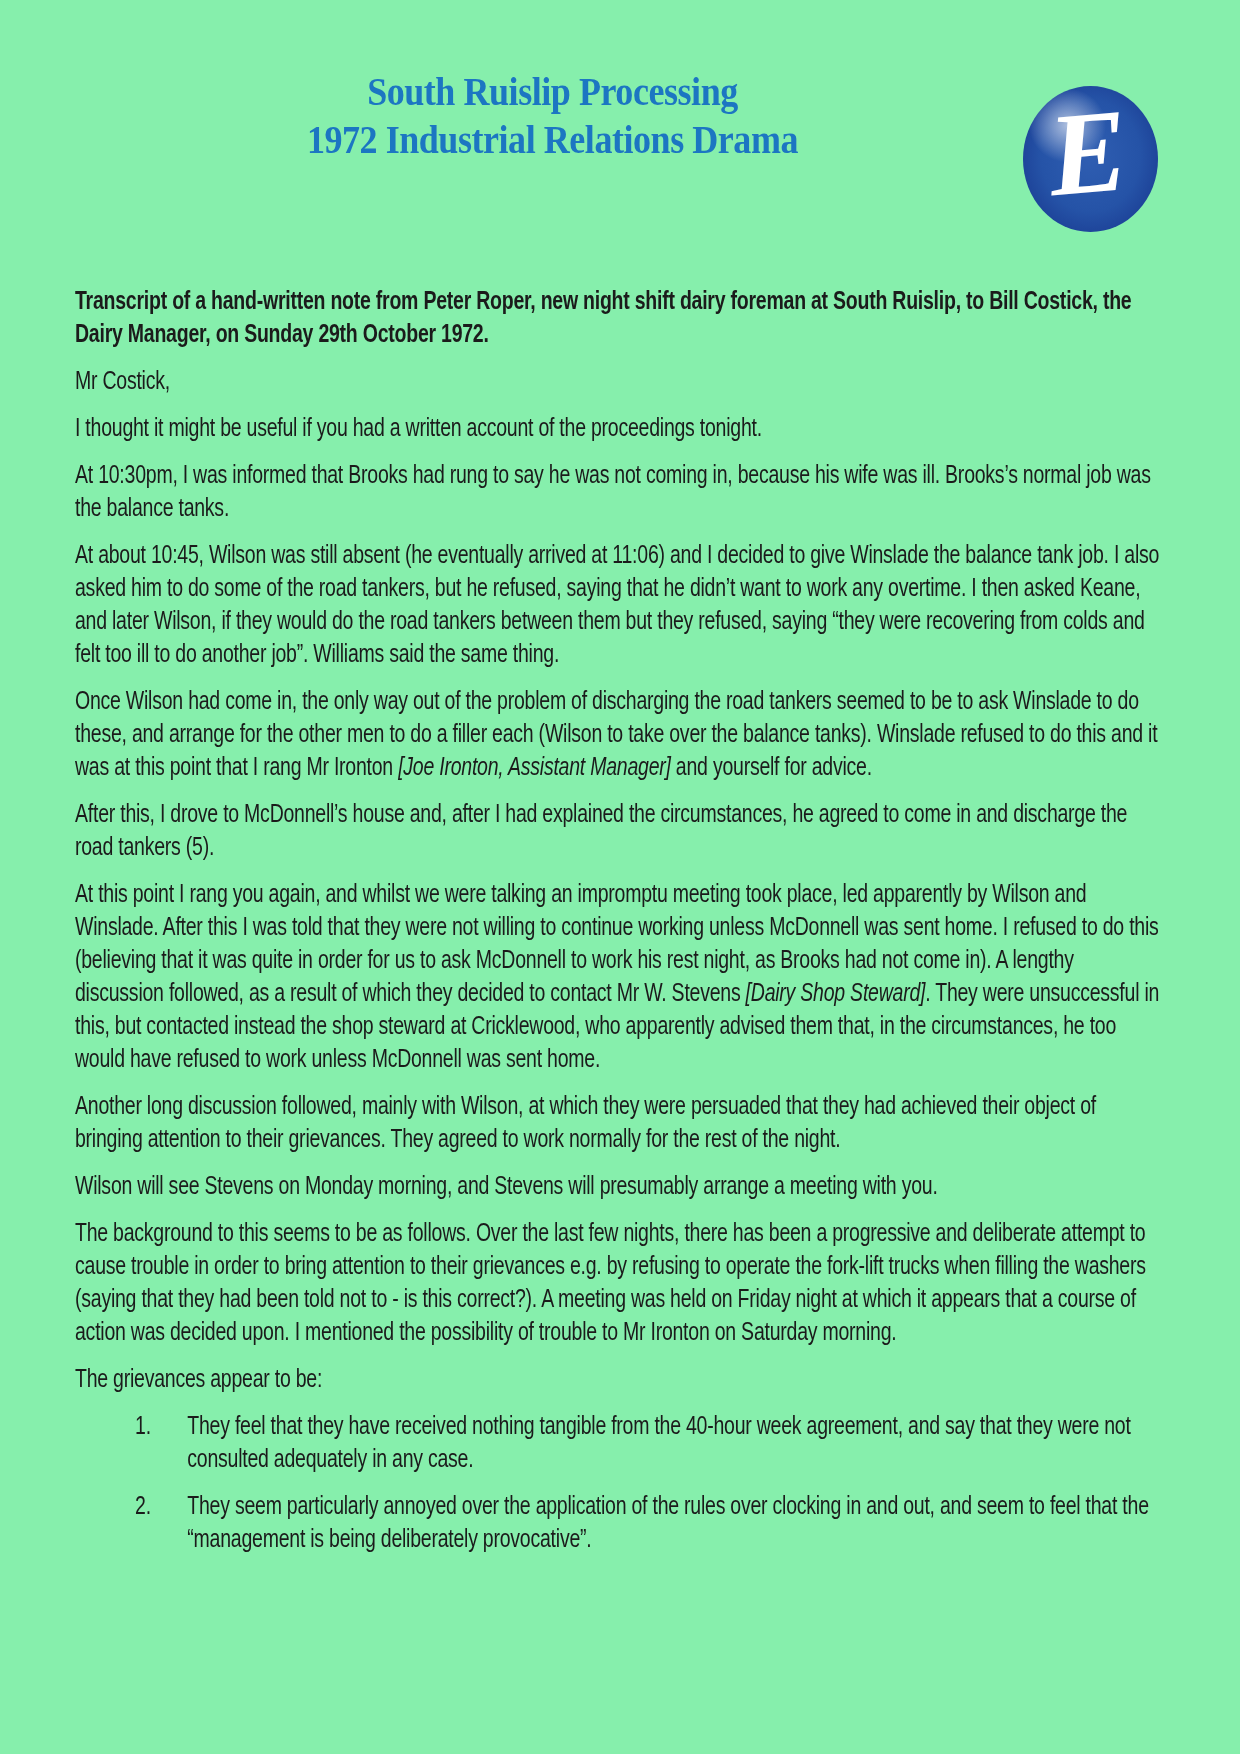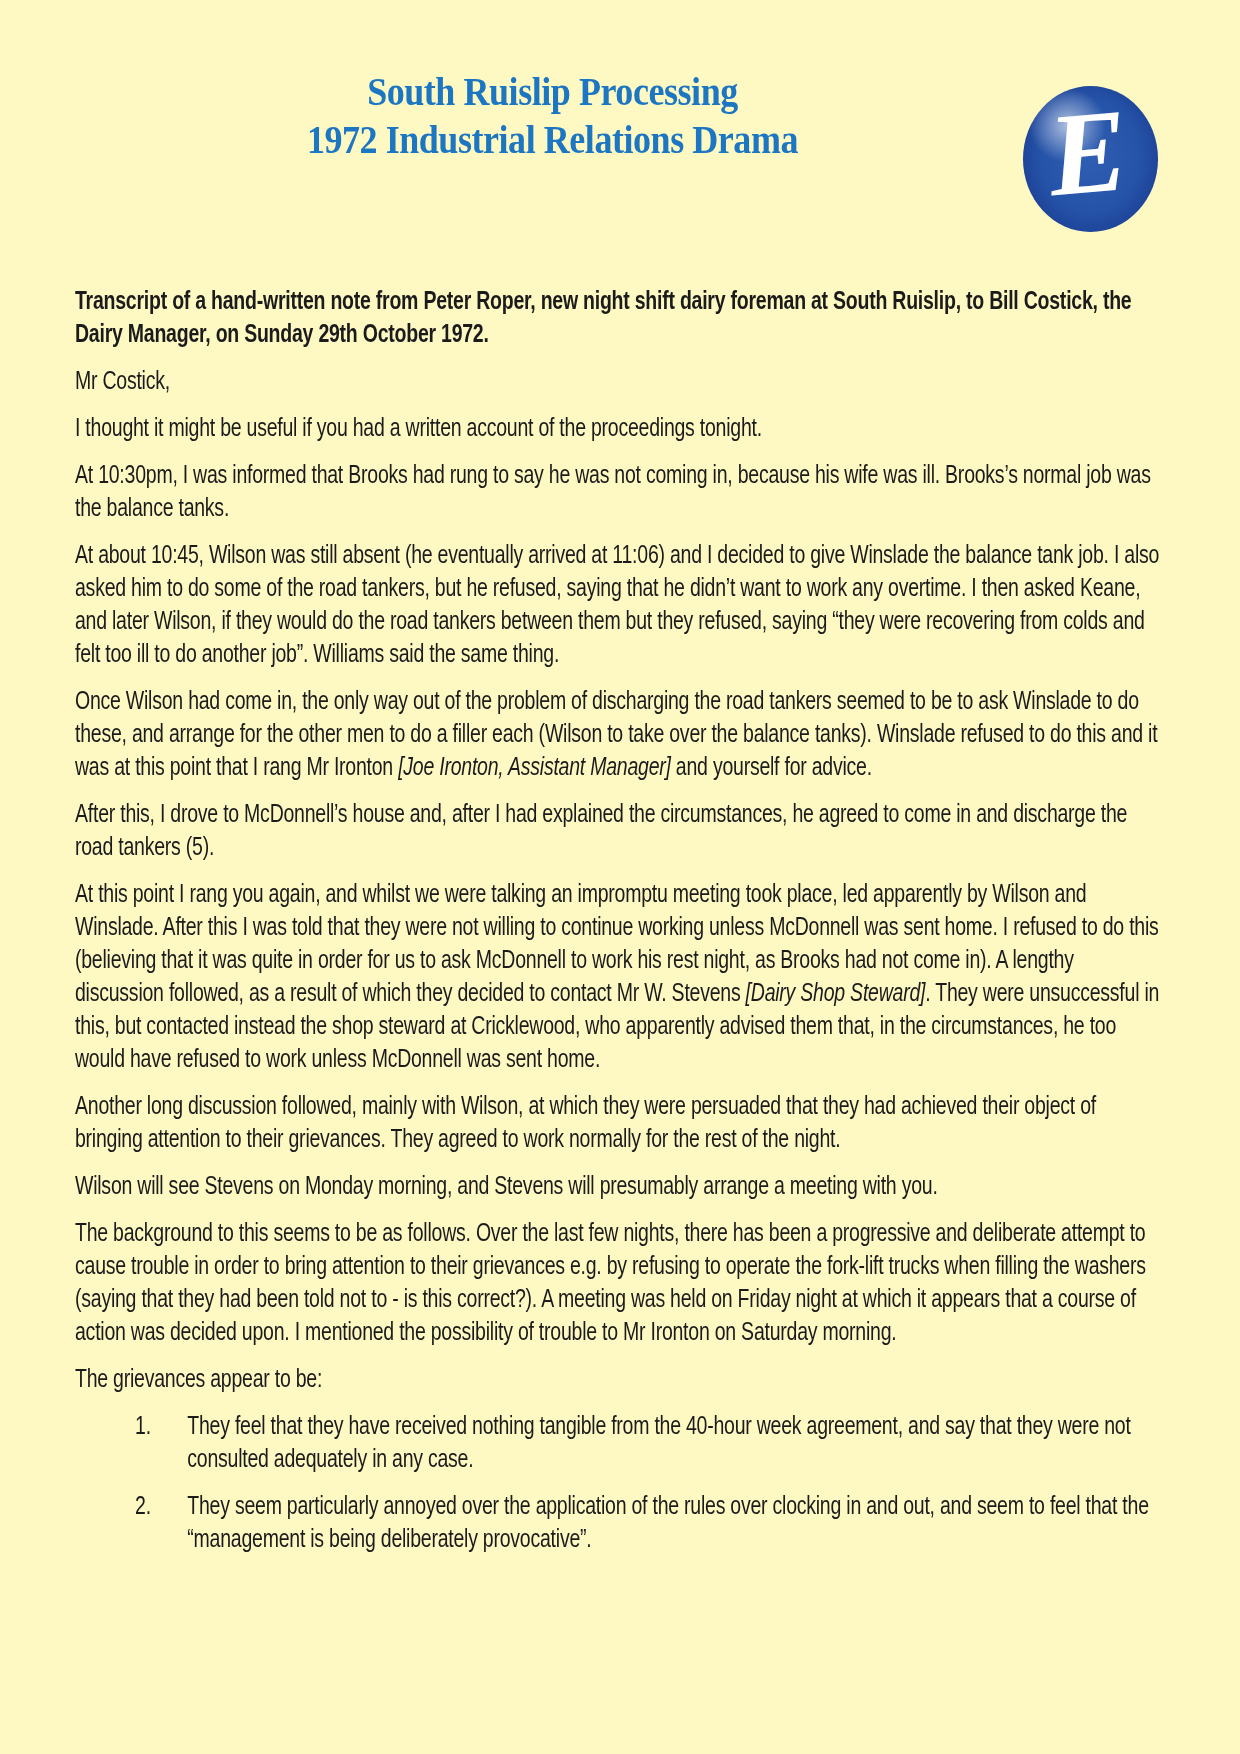--- a/index.html
+++ b/index.html
@@ -1,20 +1,20 @@
 <!DOCTYPE html>
 <html><head>
 <meta charset="utf-8">
 <style>
   html, body { margin: 0; padding: 0; background: #ffffff; }
   .page {
     position: relative;
     width: 1240px;
     height: 1754px;
-    background: #fef9c3;
+    background: #86efac;
     overflow: hidden;
     font-family: "Liberation Sans", sans-serif;
     color: #1b1b1b;
   }
 
   
   .title-wrap {
     position: absolute;
     left: 75px;
     top: 68px;

